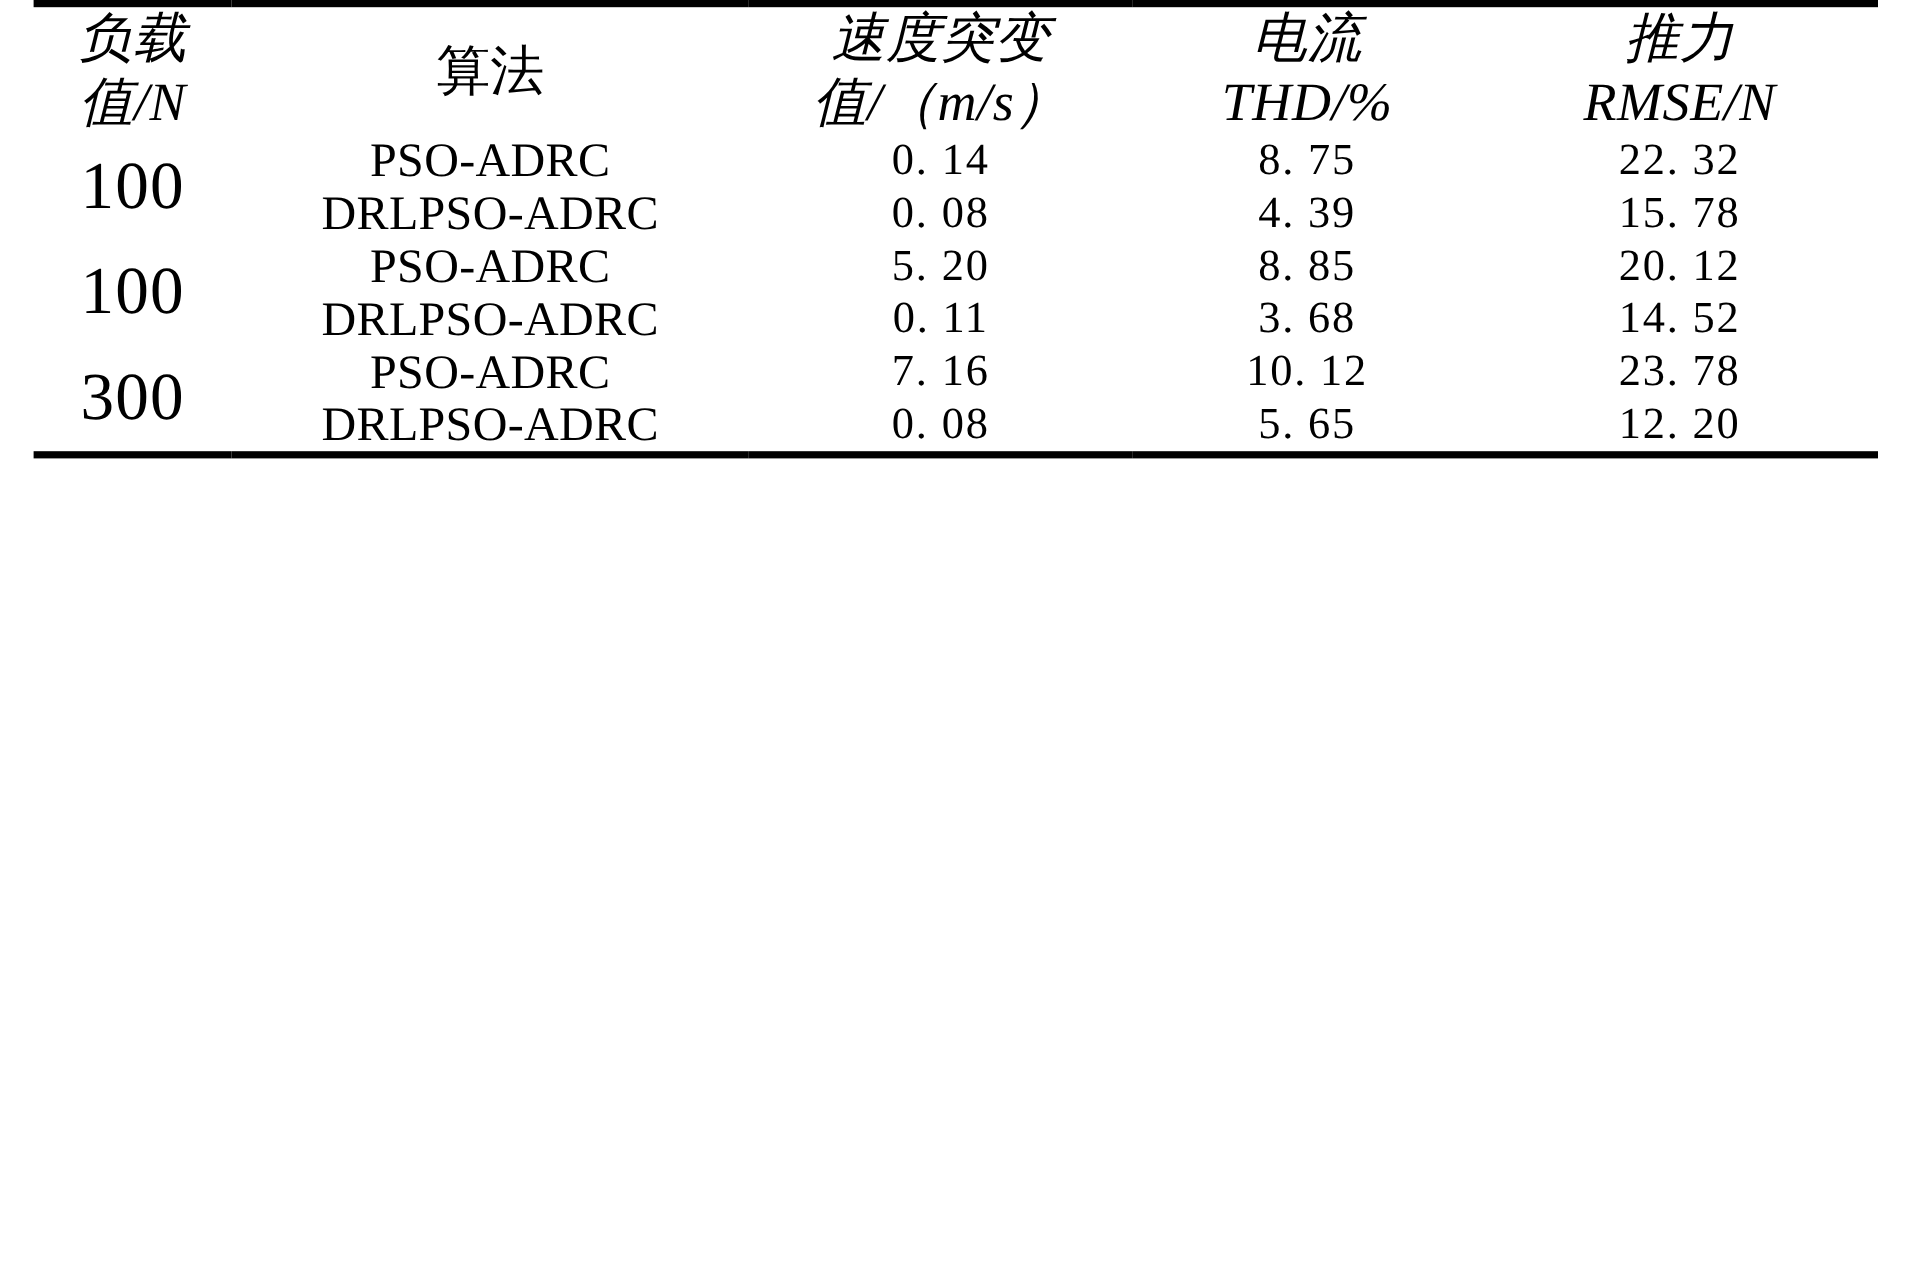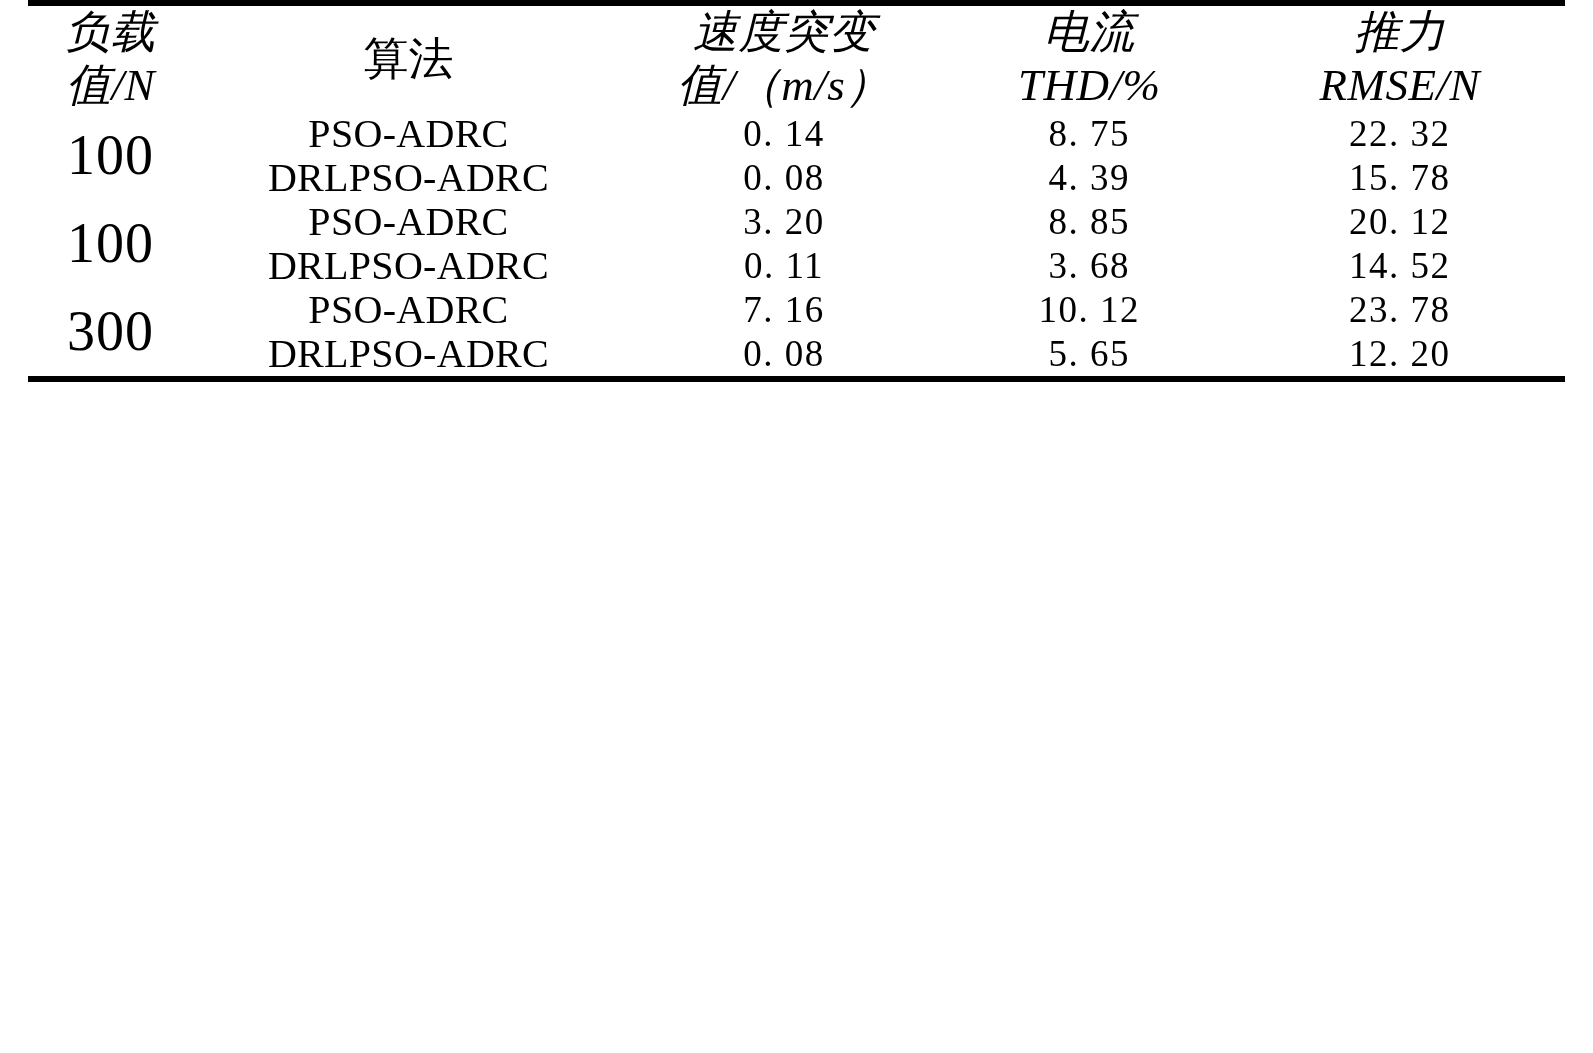--- a/index.html
+++ b/index.html
@@ -133,21 +133,21 @@
       <tr>
         <td class="cell cell-alg">DRLPSO-ADRC</td>
         <td class="cell cell-num">0. 08</td>
         <td class="cell cell-num">4. 39</td>
         <td class="cell cell-num">15. 78</td>
       </tr>
 
       <tr>
         <td class="cell load-cell rule-mid" rowspan="2">100</td>
         <td class="cell cell-alg rule-mid">PSO-ADRC</td>
-        <td class="cell cell-num rule-mid">3. 20</td>
+        <td class="cell cell-num rule-mid">5. 20</td>
         <td class="cell cell-num rule-mid">8. 85</td>
         <td class="cell cell-num rule-mid">20. 12</td>
       </tr>
       <tr>
         <td class="cell cell-alg">DRLPSO-ADRC</td>
         <td class="cell cell-num">0. 11</td>
         <td class="cell cell-num">3. 68</td>
         <td class="cell cell-num">14. 52</td>
       </tr>
 

